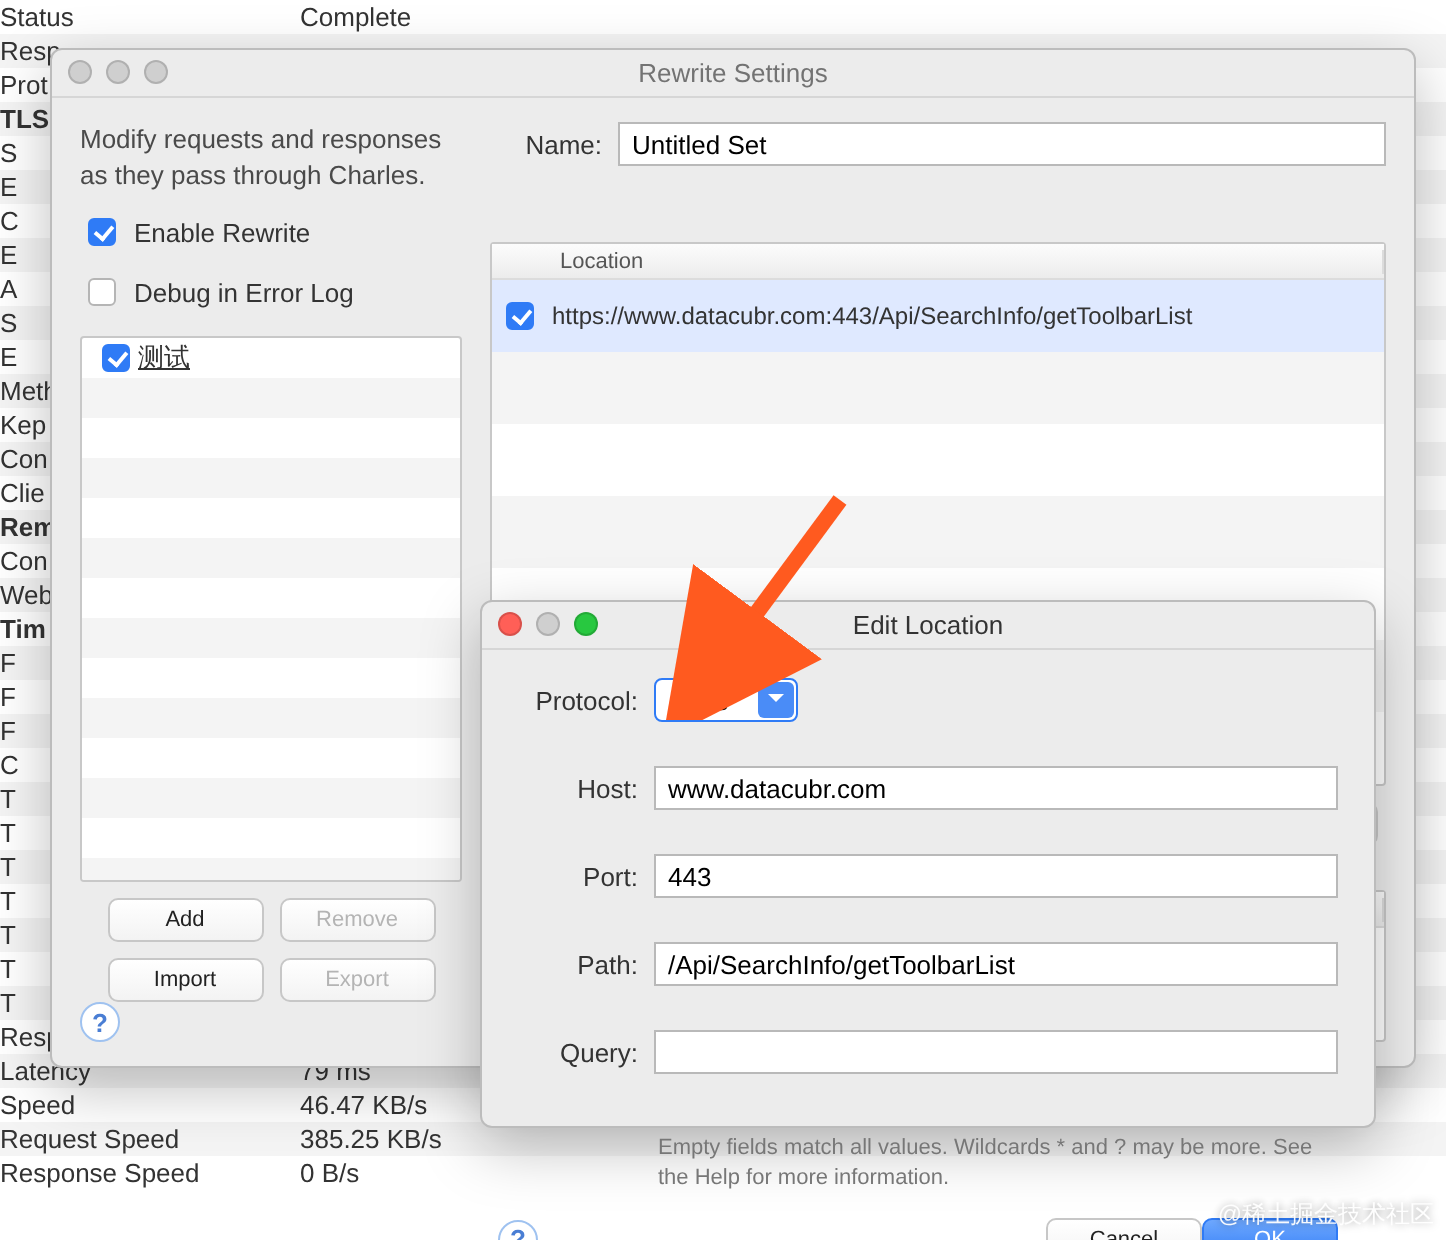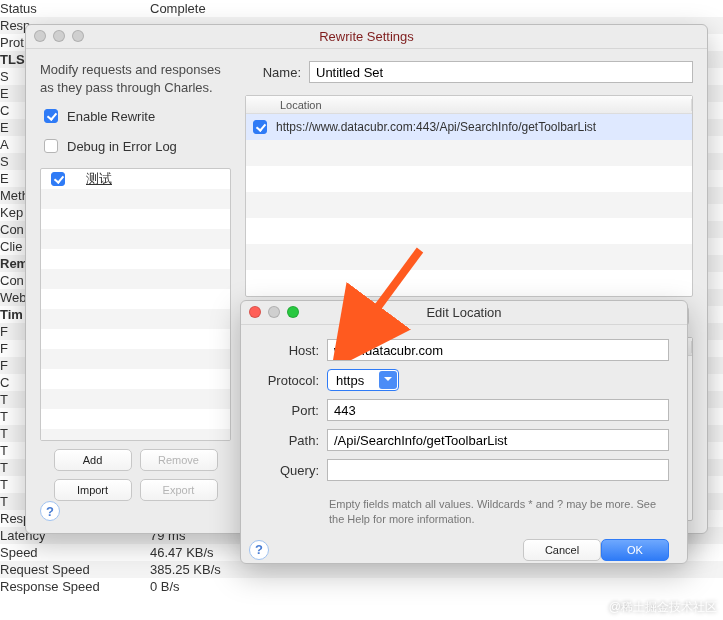--- a/index.html
+++ b/index.html
@@ -43,21 +43,21 @@
     left: 25px; top: 24px;
     width: 683px; height: 510px;
   }
   .titlebar {
     height: 24px;
     border-bottom: 1px solid #d6d6d6;
     display:flex; align-items:center;
     position: relative;
   }
   .titlebar .title {
-    flex:1; text-align:center; font-size:13px; color:#7f1d1d;
+    flex:1; text-align:center; font-size:13px; color:#737373;
   }
   .traffic {
     position:absolute; left:8px; top:5px; display:flex; gap:7px;
   }
   .tdot { width:12px; height:12px; border-radius:50%; border:0.5px solid rgba(0,0,0,0.15); }
   .tred  { background:#ff5f57; }
   .tgrn  { background:#28c840; }
   .tgray { background:#cfcfcf; }
 
   .rw-body { display:flex; height:calc(100% - 24px); }
@@ -88,61 +88,61 @@
   .listbox {
     margin-top:12px;
     flex:1;
     border:1px solid #c8c8c8;
     background:#fff;
     border-radius:2px;
     overflow:hidden;
     display:flex; flex-direction:column;
   }
   .list-content{ flex:1; overflow:auto; }
-  .list-row { display:flex; align-items:center; gap:18px; padding:3px 6px; height:20px; font-size:13px;text-decoration:underline;}
+  .list-row { display:flex; align-items:center; gap:1px; padding:3px 6px; height:20px; font-size:13px;text-decoration:underline;}
   .stripes .list-row:nth-child(even){ background:#f4f4f4;}
 
   .btn-row { display:flex; gap:8px; margin-top:8px; justify-content:center;}
   button.mac {
     background:linear-gradient(#fff,#f3f3f3);
     border:1px solid #c7c7c7;
     border-radius:5px;
     padding:2px 16px;
     font-size:11px;
     min-width:78px;
     height:22px;
     color:#222;
   }
   button.mac:disabled{ color:#b4b4b4; }
   button.mac.primary{
     background:linear-gradient(#6ea8fe,#2f7bf6);
     border-color:#2f7bf6; color:#fff;
   }
 
-  .field-row{ display:flex; align-items:center; gap:8px; margin-bottom:8px;}
+  .field-row{ display:flex; align-items:center; gap:8px; margin-bottom:22px;}
   .field-row label{ width:56px; text-align:right; font-size:13px;}
   .text-input{
     flex:1; height:22px;
     border:1px solid #b9b9b9;
     background:#fff; padding:0 6px; font-size:13px;
   }
 
   .table-frame{
     border:1px solid #c8c8c8; background:#fff; border-radius:2px;
-    display:flex; flex-direction:column; flex:1; margin-top:4px;
+    display:flex; flex-direction:column; flex:1; margin-top:16px;
   }
   .table-head{
     display:flex; border-bottom:1px solid #dcdcdc;
     background:linear-gradient(#fcfcfc,#ececec);
     font-size:11px; color:#555; height:18px; align-items:center;
   }
   .table-head .col{ padding:0 8px; border-right:1px solid #dcdcdc; }
   .table-body{ flex:1; }
   .table-body .row{
-    display:flex; height:26px; align-items:center; font-size:12px;
+    display:flex; height:36px; align-items:center; font-size:12px;
   }
   .table-body .row.sel{ background:#dfe9ff;}
   .table-body .row:nth-child(even):not(.sel){ background:#f4f4f4;}
   .col-chk{ width:26px; display:flex; justify-content:center;}
   .col-loc{ flex:1; padding:0 4px; overflow:hidden; white-space:nowrap; }
   .col-type{ width:80px; padding:0 8px;}
   .col-action{ flex:1; padding:0 8px;}
 
   .spacer-v6{ height:6px;}
 
@@ -460,30 +460,30 @@
   <div class="titlebar">
     <div class="traffic">
       <div class="tdot tred"></div>
       <div class="tdot tgray"></div>
       <div class="tdot tgrn"></div>
     </div>
     <div class="title">Edit Location</div>
   </div>
   <div class="edit-body">
     <div class="field-row">
-      <label>Host:</label>
-      <input class="text-input" value="www.datacubr.com" style="">
-    </div>
-    <div class="field-row">
       <label>Protocol:</label>
       <span class="select-wrap">
         <select class="mac" style="width:72px;">
           <option selected="">https</option>
         </select>
       </span>
+    </div>
+    <div class="field-row">
+      <label>Host:</label>
+      <input class="text-input" value="www.datacubr.com" style="">
     </div>
     <div class="field-row">
       <label>Port:</label>
       <input class="text-input" value="443" style="">
     </div>
     <div class="field-row">
       <label>Path:</label>
       <input class="text-input" value="/Api/SearchInfo/getToolbarList" style="">
     </div>
     <div class="field-row">

